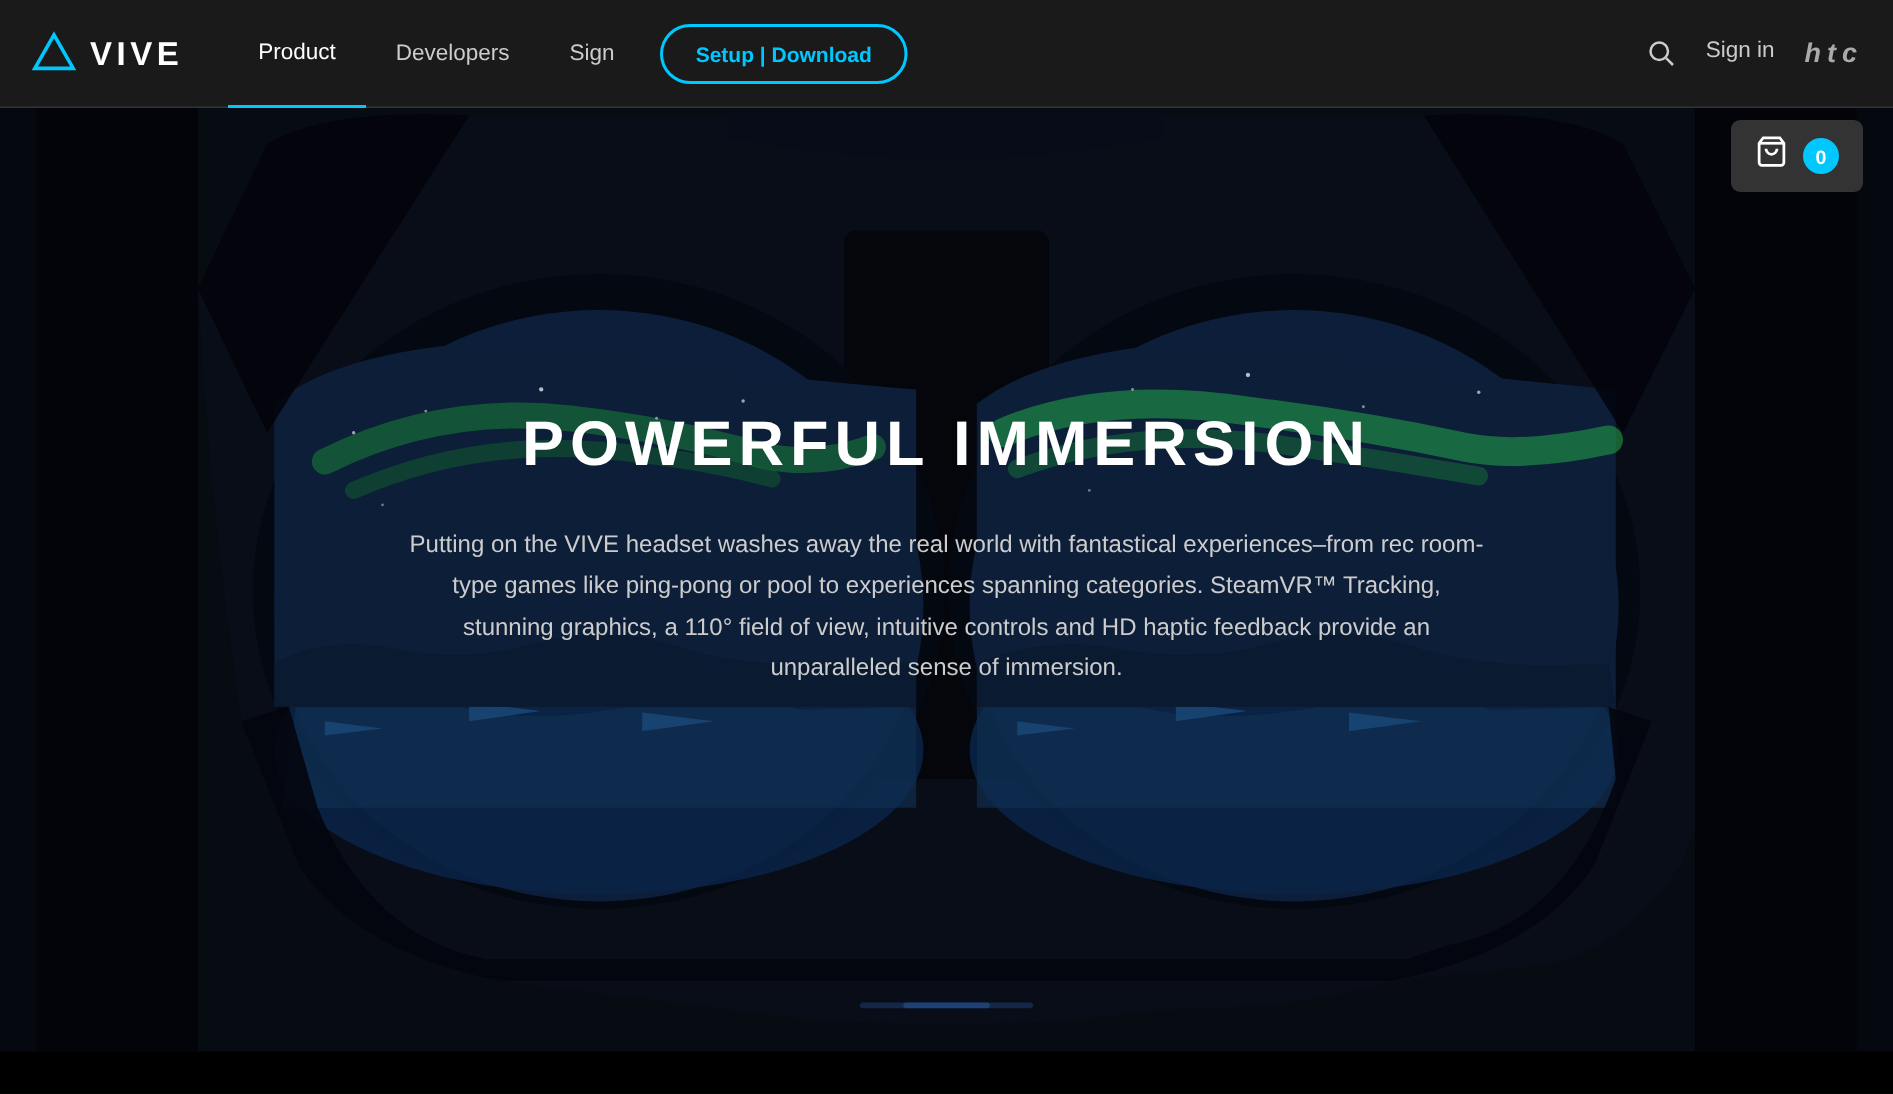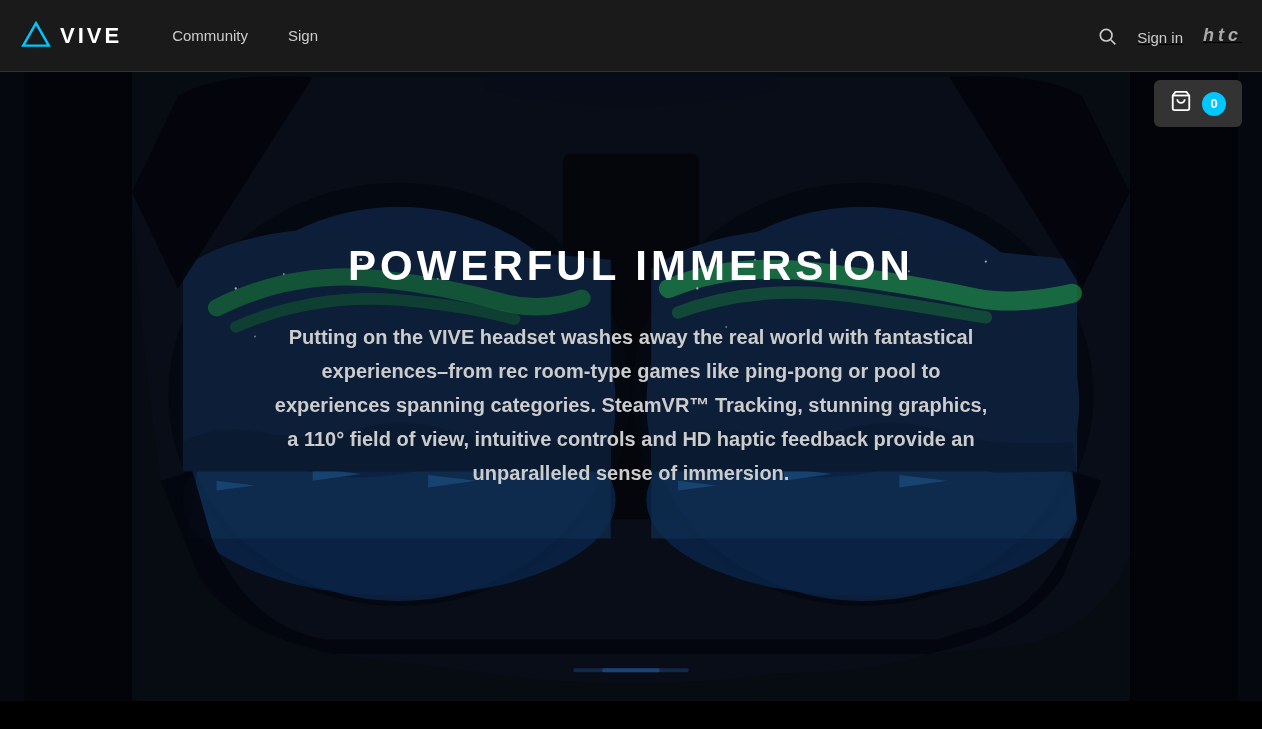--- a/index.html
+++ b/index.html
@@ -83,24 +83,23 @@
       border-radius: 25px;
       font-size: 14px;
       font-weight: bold;
       cursor: pointer;
       margin-left: 10px;
       white-space: nowrap;
     }
 
     .nav-right {
       display: flex;
-      align-items: flex-end;
+      align-items: flex-start;
       gap: 20px;
       margin-left: auto;
-      text-decoration: underline;
     }
 
     .search-icon-btn {
       background: none;
       border: none;
       cursor: pointer;
       color: #ccc;
       font-size: 20px;
       display: flex;
       align-items: center;
@@ -177,24 +176,23 @@
       color: #fff;
       font-size: 42px;
       font-weight: bold;
       letter-spacing: 4px;
       margin-bottom: 30px;
       text-transform: uppercase;
     }
 
     .hero-description {
       color: #ccc;
-      font-size: 20px;
+      font-size: 16px;
       line-height: 1.7;
       max-width: 780px;
-      font-weight: bold;
     }
 
     
     .bg-svg {
       position: absolute;
       top: 0;
       left: 0;
       width: 100%;
       height: 100%;
     }
@@ -204,22 +202,24 @@
 
 <nav class="navbar">
   <a class="nav-logo" href="#">
     <svg class="vive-triangle" viewBox="0 0 40 40" fill="none" xmlns="http://www.w3.org/2000/svg">
       <polygon points="20,4 36,32 4,32" fill="none" stroke="#00c8ff" stroke-width="3"></polygon>
     </svg>
     <span class="vive-wordmark">VIVE</span>
   </a>
 
   <div class="nav-links">
-    <a class="nav-link" href="#">Community</a>
+    <a class="nav-link active" href="#">Product</a>
+    <a class="nav-link" href="#">Developers</a>
     <a class="nav-link" href="#">Sign</a>
+    <button class="nav-cta">Setup | Download</button>
   </div>
 
   <div class="nav-right">
     <button class="search-icon-btn">
       <svg width="20" height="20" viewBox="0 0 24 24" fill="none" stroke="#ccc" stroke-width="2">
         <circle cx="11" cy="11" r="7"></circle>
         <line x1="16.5" y1="16.5" x2="22" y2="22"></line>
       </svg>
     </button>
     <a class="sign-in-link" href="#">Sign in</a>

